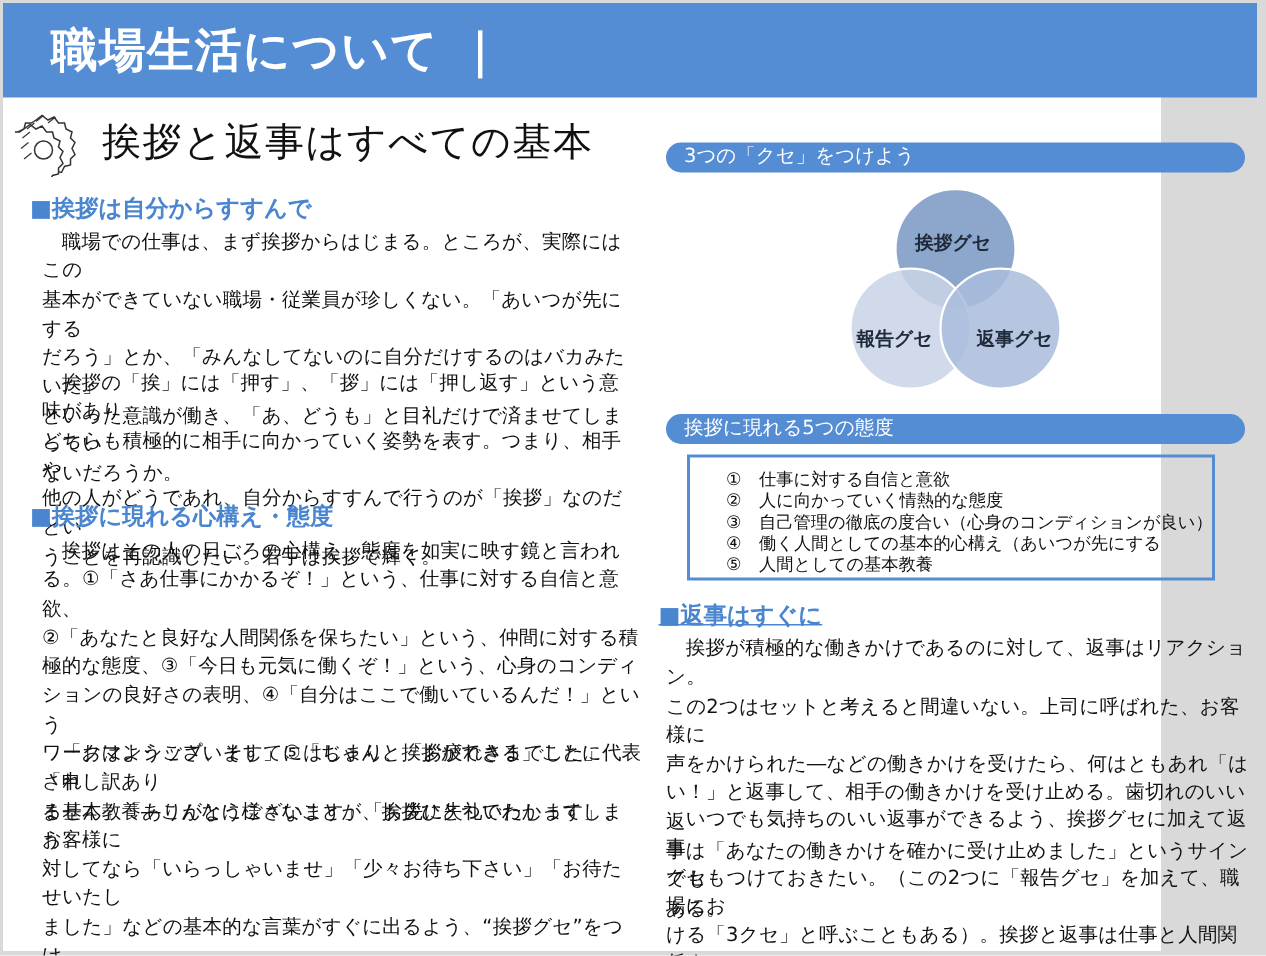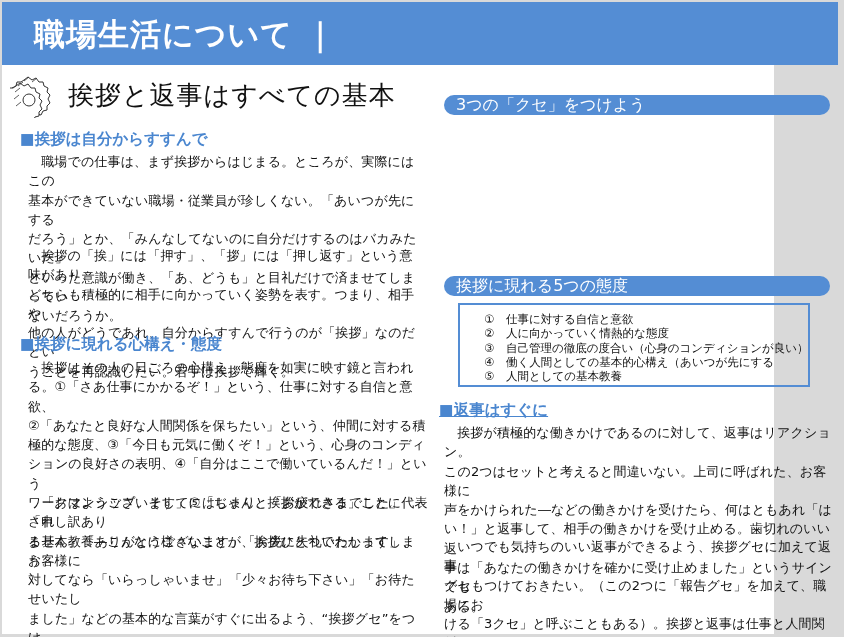--- a/index.html
+++ b/index.html
@@ -17,21 +17,21 @@
   .main-title { position: absolute; left: 66px; top: 76px; font-size: 26px; line-height: 34px; color: #111; letter-spacing: 1px; }
   .sec-head {
     position: absolute; font-size: 15.5px; font-weight: bold; color: #4a86cf; line-height: 20px;
   }
   .body-text {
     position: absolute; font-size: 13px; line-height: 19.3px; color: #111; white-space: pre-line;
     letter-spacing: 0.15px;
   }
   .pill {
     position: absolute; height: 20px; background: #548dd4; border-radius: 10px; color: #fff;
-    font-size: 16px; line-height: 20px; padding-left: 12px; box-sizing: border-box;
+    font-size: 13px; line-height: 20px; padding-left: 12px; box-sizing: border-box;
   }
   .venn { position: absolute; left: 560px; top: 122px; width: 150px; height: 140px; }
   .venn-label { position: absolute; font-size: 12.5px; font-weight: bold; color: #1f2a3a; }
   .list-box {
     position: absolute; left: 456px; top: 301px; width: 352px; height: 84px; border: 2px solid #548dd4;
     box-sizing: border-box; padding: 7px 0 0 24px;
   }
   .list-item { font-size: 11.5px; line-height: 14.3px; color: #111; white-space: nowrap; }
   .list-item .num { display: inline-block; width: 22px; }
 </style>
@@ -82,20 +82,30 @@
 ワークマンシップ、そして⑤「ちゃんと挨拶ができる」ことに代表され
 る基本教養―こんなに様々なことが、挨拶ひとつでわかってしまう。</div>
   <div class="body-text" style="left:26px; top:491px; width:400px;">　「おはようございます」にはじまり、「お疲れさまでした」「申し訳あり
 ません」「ありがとうございます」「お先に失礼いたします」、お客様に
 対してなら「いらっしゃいませ」「少々お待ち下さい」「お待たせいたし
 ました」などの基本的な言葉がすぐに出るよう、“挨拶グセ”をつけ
 ておくことが大切だ。</div>
 
   <div class="pill" style="left:442px; top:93px; width:386px;">3つの「クセ」をつけよう</div>
 
+  <div class="venn">
+    <svg width="150" height="140" viewBox="0 0 150 140">
+      <circle cx="75" cy="42" r="40" fill="#8da6cc" stroke="#fff" stroke-width="1.5"></circle>
+      <circle cx="45" cy="95" r="40" fill="#c9d3e6" fill-opacity="0.85" stroke="#fff" stroke-width="1.5"></circle>
+      <circle cx="105" cy="95" r="40" fill="#a9bcdc" fill-opacity="0.85" stroke="#fff" stroke-width="1.5"></circle>
+    </svg>
+    <div class="venn-label" style="left:48px; top:30px;">挨拶グセ</div>
+    <div class="venn-label" style="left:9px; top:94px;">報告グセ</div>
+    <div class="venn-label" style="left:89px; top:94px;">返事グセ</div>
+  </div>
 
   <div class="pill" style="left:442px; top:274px; width:386px;">挨拶に現れる5つの態度</div>
 
   <div class="list-box">
     <div class="list-item"><span class="num">①</span><span>仕事に対する自信と意欲</span></div>
     <div class="list-item"><span class="num">②</span><span>人に向かっていく情熱的な態度</span></div>
     <div class="list-item"><span class="num">③</span><span>自己管理の徹底の度合い（心身のコンディションが良い）</span></div>
     <div class="list-item"><span class="num">④</span><span>働く人間としての基本的心構え（あいつが先にする</span></div>
     <div class="list-item"><span class="num">⑤</span><span>人間としての基本教養</span></div>
   </div>

